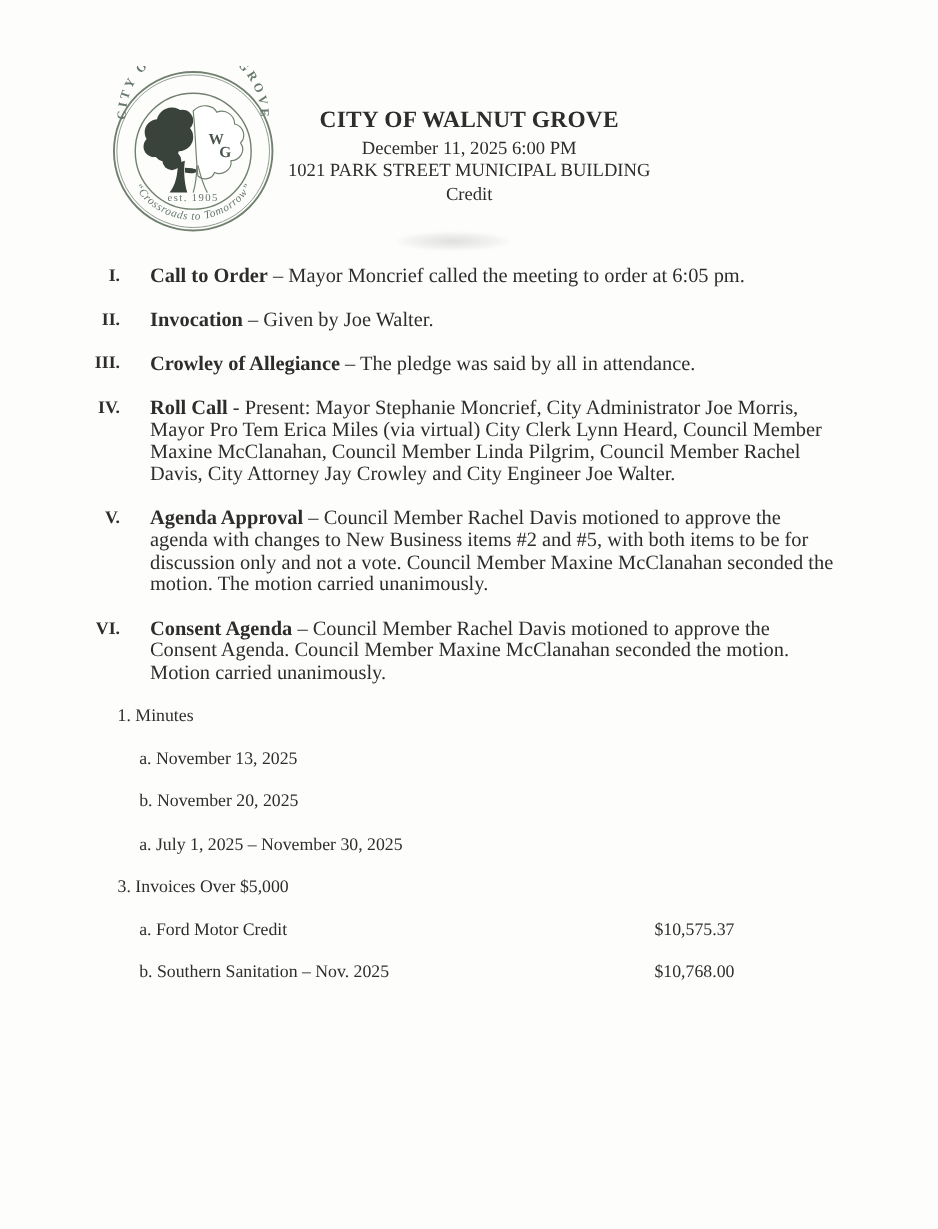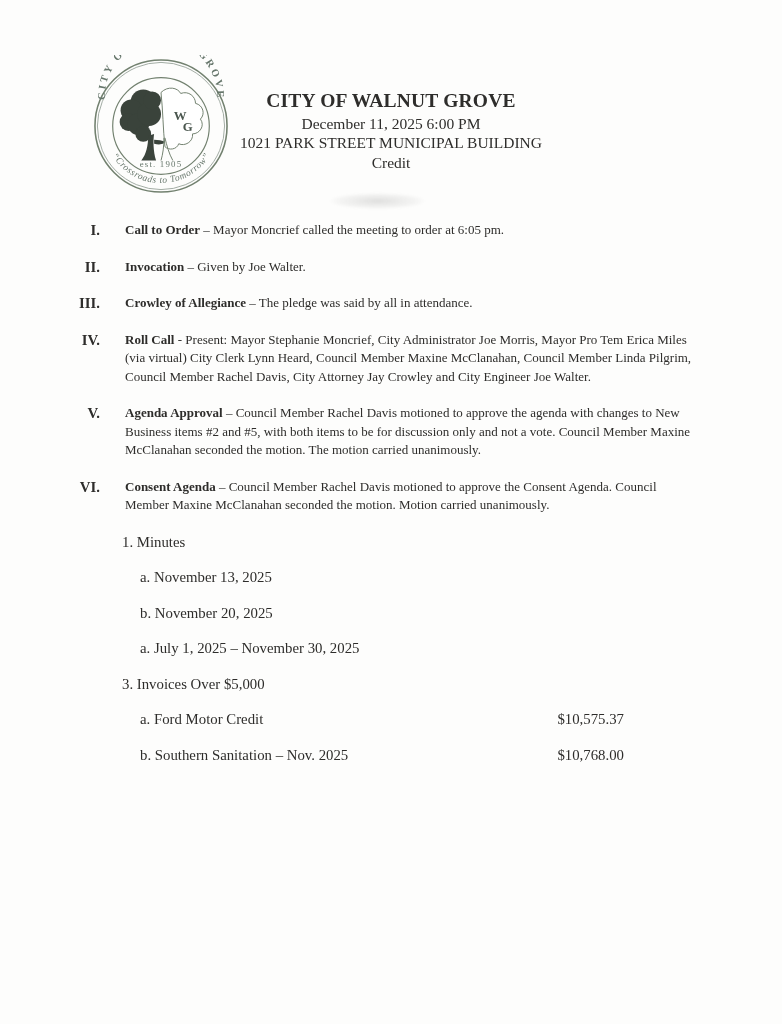--- a/index.html
+++ b/index.html
@@ -15,27 +15,27 @@
   
   .seal{position:absolute;left:92px;top:55px;width:138px;height:142px;}
   
   .doc-header{position:absolute;top:91px;left:0;right:0;text-align:center;line-height:1;}
   .doc-header .t1{font-size:19.5px;font-weight:bold;letter-spacing:.2px;margin:0 0 5px 0;}
   .doc-header .t2{font-size:15.5px;font-weight:normal;margin:0 0 4px 0;}
   
   .sections{position:absolute;top:221px;left:60px;width:660px;}
   .section{display:flex;margin-bottom:18px;}
   .roman{width:40px;min-width:40px;text-align:right;font-weight:bold;font-size:14.8px;line-height:18.5px;}
-  .sec-body{margin:0 0 0 25px;width:572px;font-size:13px;line-height:18.5px;}
+  .sec-body{margin:0 0 0 25px;width:572px;font-size:17px;line-height:18.5px;}
   .sec-body b{font-weight:bold;}
   
-  .consent-list{margin-left:62px;margin-top:0;}
+  .consent-list{margin-left:38px;margin-top:0;}
   .citem{font-size:14.8px;line-height:18.5px;margin-bottom:17px;}
   .citem.lvl2{padding-left:18px;}
-  .invoice{display:flex;}
+  .invoice{display:flex;gap:12px;}
   .inv-label{width:364px;}
   .inv-amount{width:120px;text-align:right;}
   
   .smudge{
     position:absolute;left:330px;top:193px;width:95px;height:16px;
     background:radial-gradient(ellipse at center, rgba(90,90,90,.18) 0%, rgba(120,120,120,.07) 55%, rgba(0,0,0,0) 75%);
     border-radius:50%;
     filter:blur(1px);
   }
 </style>

